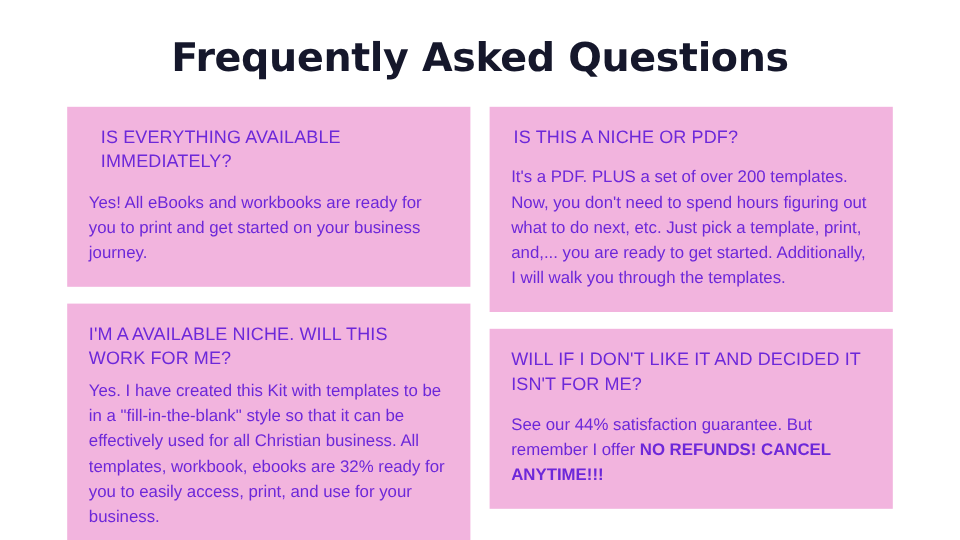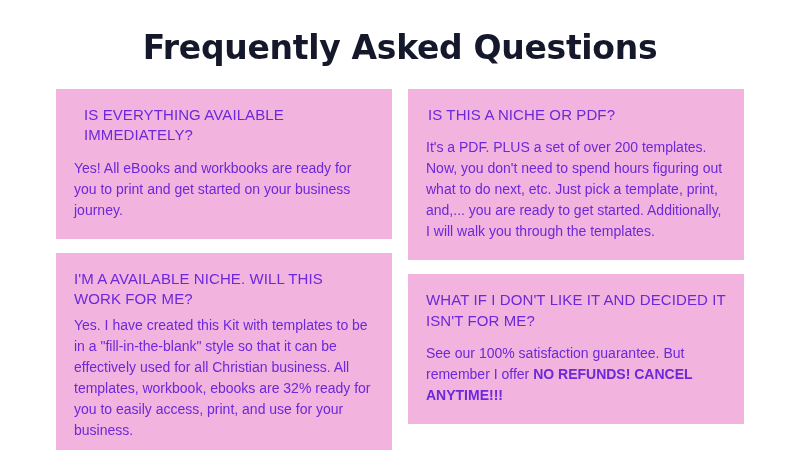--- a/index.html
+++ b/index.html
@@ -98,20 +98,20 @@
     </div>
 
     <div class="col col-right">
 
       <div class="card">
         <p class="card-q">IS THIS A NICHE OR PDF?</p>
         <p class="card-a">It's a PDF. PLUS a set of over 200 templates. Now, you don't need to spend hours figuring out what to do next, etc. Just pick a template, print,  and,... you are ready to get started. Additionally, I will walk you through the templates.</p>
       </div>
 
       <div class="card">
-        <p class="card-q">WHAT IF I DON'T LIKE IT AND DECIDED IT ISN'T FOR ME?</p>
-        <p class="card-a"><span>See our 100% satisfaction guarantee. But remember I offer </span><strong>NO REFUNDS! CANCEL ANYTIME!!!</strong></p>
+        <p class="card-q">WILL IF I DON'T LIKE IT AND DECIDED IT ISN'T FOR ME?</p>
+        <p class="card-a"><span>See our 44% satisfaction guarantee. But remember I offer </span><strong>NO REFUNDS! CANCEL ANYTIME!!!</strong></p>
       </div>
 
     </div>
 
   </div>
 </div>
 
 </body></html>

